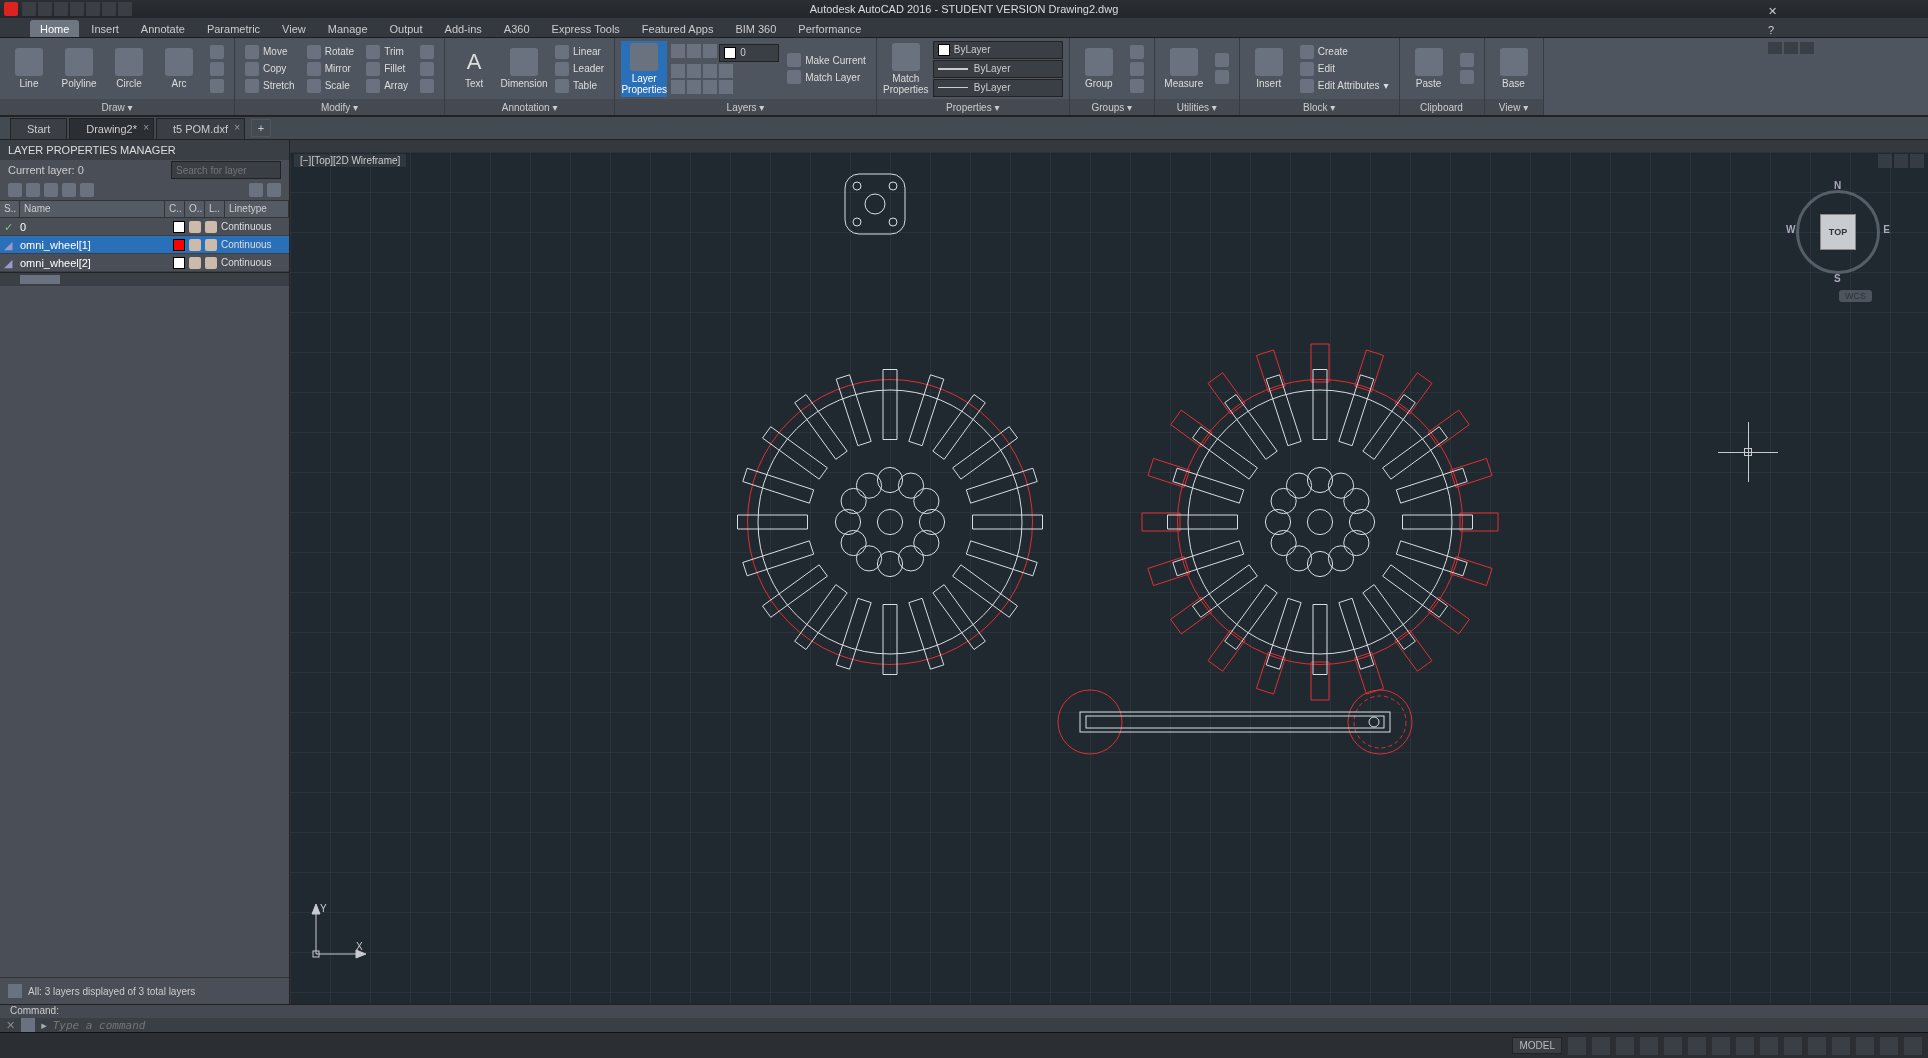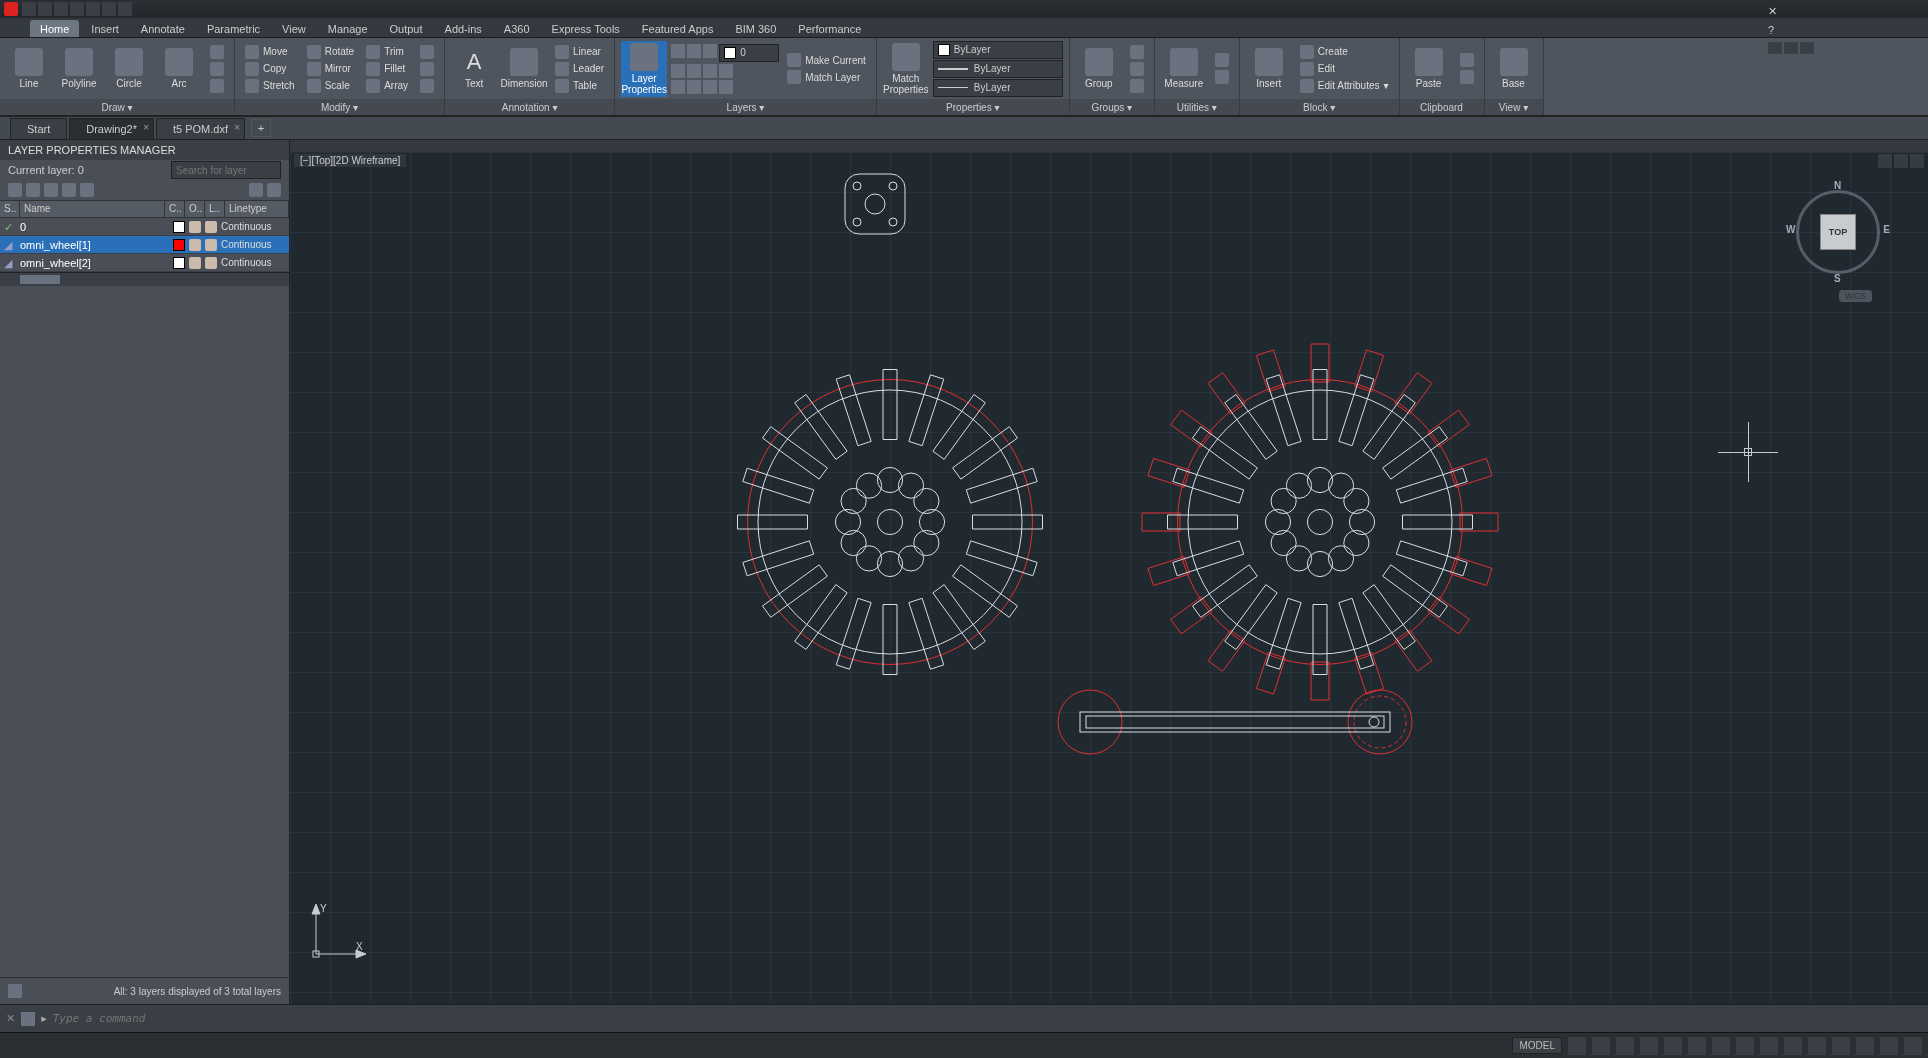--- a/index.html
+++ b/index.html
@@ -57,21 +57,21 @@
 .lp-toolbar span { width: 14px; height: 14px; background: #6a7280; border-radius: 2px; display: inline-block; cursor: pointer; }
 .lp-head { display: flex; height: 18px; background: #555b64; border-top: 1px solid #333; border-bottom: 1px solid #333; }
 .lp-head div { padding: 2px 4px; font-size: 10px; color: #ccc; border-right: 1px solid #333; }
 .lp-row { display: flex; align-items: center; height: 18px; padding: 0 4px; gap: 4px; border-bottom: 1px solid #3a3f46; }
 .lp-row.sel { background: #2a70b8; }
 .lp-row .status-ic { width: 12px; height: 12px; }
 .lp-row .name { flex: 1; color: #fff; font-size: 11px; }
 .lp-row .color-sw { width: 12px; height: 12px; border: 1px solid #000; }
 .lp-row .mini-ic { width: 12px; height: 12px; background: #cba; border-radius: 2px; }
 .lp-row .ltype { width: 64px; font-size: 10px; color: #ddd; }
-.lp-foot { margin-top: auto; padding: 6px 8px; font-size: 10px; color: #ccc; display: flex; align-items: center; gap: 6px; border-top: 1px solid #333; justify-content: space-between; }
+.lp-foot { margin-top: auto; padding: 6px 8px; font-size: 10px; color: #ccc; display: flex; align-items: center; gap: 6px; border-top: 1px solid #333; }
 .lp-scroll { height: 14px; background: #3a3f46; border-top: 1px solid #222; position: relative; }
 .lp-scroll .thumb { position: absolute; left: 20px; width: 40px; top: 2px; bottom: 2px; background: #6a7280; }
 
 
 .canvas-wrap { flex: 1; position: relative; background: #202830; overflow: hidden; margin-top: 12px; }
 .viewport-label { position: absolute; left: 4px; top: 2px; background: rgba(60,65,72,0.6); padding: 1px 6px; font-size: 10px; color: #ccc; }
 .vp-controls { position: absolute; right: 4px; top: 2px; display: flex; gap: 2px; }
 .vp-controls span { width: 14px; height: 14px; background: rgba(60,65,72,0.8); display: inline-block; cursor: pointer; }
 .grid-bg { position: absolute; inset: 0;
   background-image: linear-gradient(rgba(100,110,120,0.15) 1px, transparent 1px),
@@ -116,20 +116,21 @@
   <div class="app-icon"></div>
   <div class="qat">
     <span></span>
     <span></span>
     <span></span>
     <span></span>
     <span></span>
     <span></span>
     <span></span>
   </div>
+  <div class="title-center">Autodesk AutoCAD 2016 - STUDENT VERSION    Drawing2.dwg</div>
   <div class="title-right">
     <input class="search-phrase" placeholder="Type a keyword or phrase" style="">
     <span class="btn">👤 <span>Sign In</span> ▾</span>
     <span class="btn">✕</span>
     <span class="btn">?</span>
     <div class="win-ctrl">
       <span></span>
       <span></span>
       <span></span>
     </div>
@@ -664,20 +665,21 @@
       </svg>
     </div>
 
     <div class="cursor-cross">
         <div class="cursor-box"></div>
       </div>
   </div>
 </div>
 
 <div class="cmdbar">
+  <div class="cmd-hist">Command:</div>
   <div class="cmd-line">
     <span style="color:#888;">✕</span>
     <span class="prompt-ic"></span>
     <span style="color:#aaa;">▸</span>
     <input class="cmd-input" placeholder="Type a command" style="">
   </div>
 </div>
 
 <div class="statusbar">
   <div class="spacer"></div>

